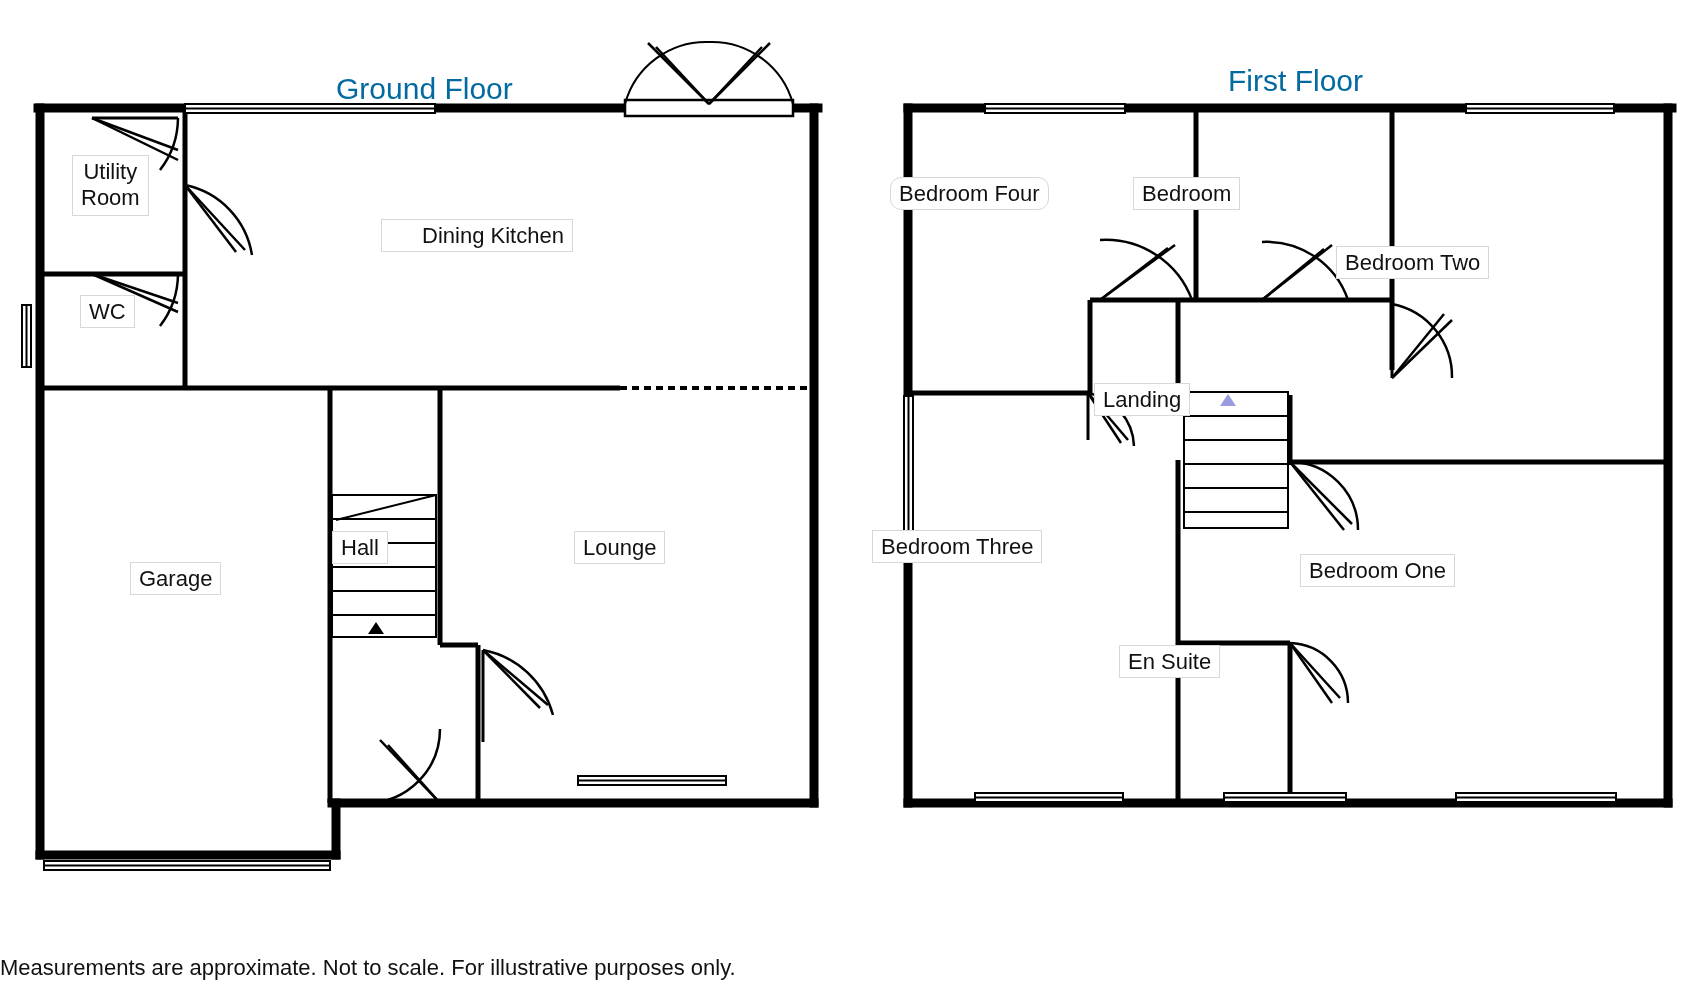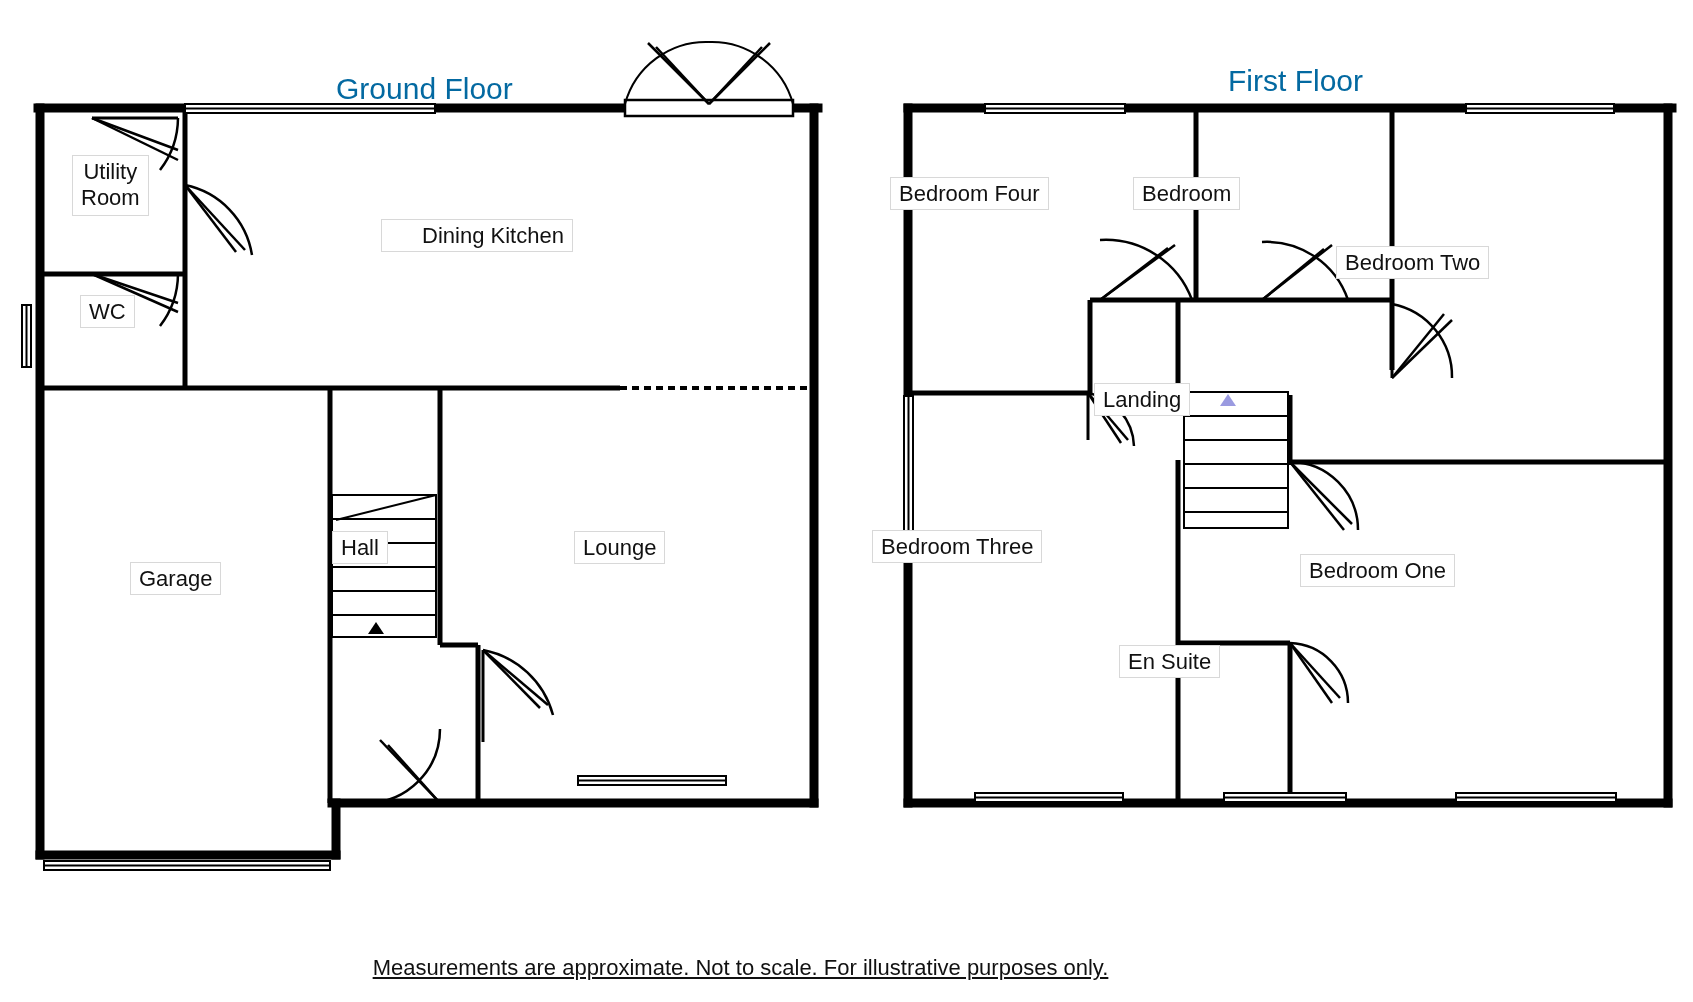--- a/index.html
+++ b/index.html
@@ -40,24 +40,22 @@
     line-height: 1.15;
     text-align: center;
   }
   .room-label.two-line { line-height: 1.2; }
 
   .footnote {
     position: absolute;
     left: 0;
     top: 955px;
     width: 1481px;
-    text-align: center;
     font-size: 22px;
     color: #111111;
-    text-decoration: underline;
   }
   svg.plan {
     position: absolute;
     left: 0;
     top: 0;
     width: 1693px;
     height: 1002px;
   }
 </style>
 </head>
@@ -260,21 +258,21 @@
   <div class="room-label two-line" style="left:72px; top:155px;">
     <span>Utility</span><br>
     <span>Room</span>
   </div>
   <div class="room-label" style="left:80px; top:295px;">WC</div>
   <div class="room-label" style="left:381px; top:219px;padding-left:40px;">Dining Kitchen</div>
   <div class="room-label" style="left:130px; top:562px;">Garage</div>
   <div class="room-label" style="left:332px; top:531px;">Hall</div>
   <div class="room-label" style="left:574px; top:531px;">Lounge</div>
 
-  <div class="room-label" style="left:890px; top:177px;">Bedroom Four</div>
+  <div class="room-label" style="left:890px; top:177px;border-radius:11px;">Bedroom Four</div>
   <div class="room-label" style="left:1133px; top:177px;">Bedroom</div>
   <div class="room-label" style="left:1336px; top:246px;">Bedroom Two</div>
   <div class="room-label" style="left:1094px; top:383px;">Landing</div>
   <div class="room-label" style="left:872px; top:530px;text-align:right;">Bedroom Three</div>
   <div class="room-label" style="left:1300px; top:554px;">Bedroom One</div>
   <div class="room-label" style="left:1119px; top:645px;">En Suite</div>
 
   <div class="footnote">Measurements are approximate. Not to scale. For illustrative purposes only.</div>
 </div>
 

